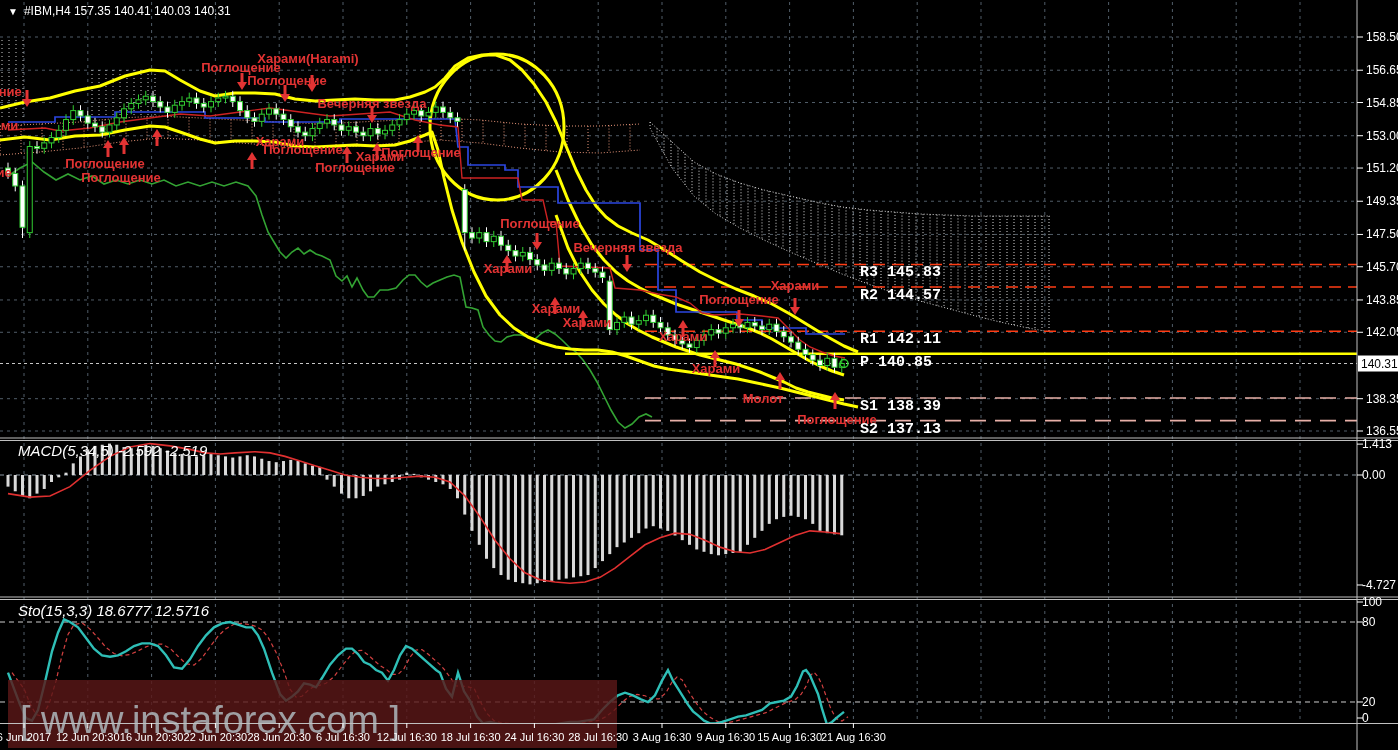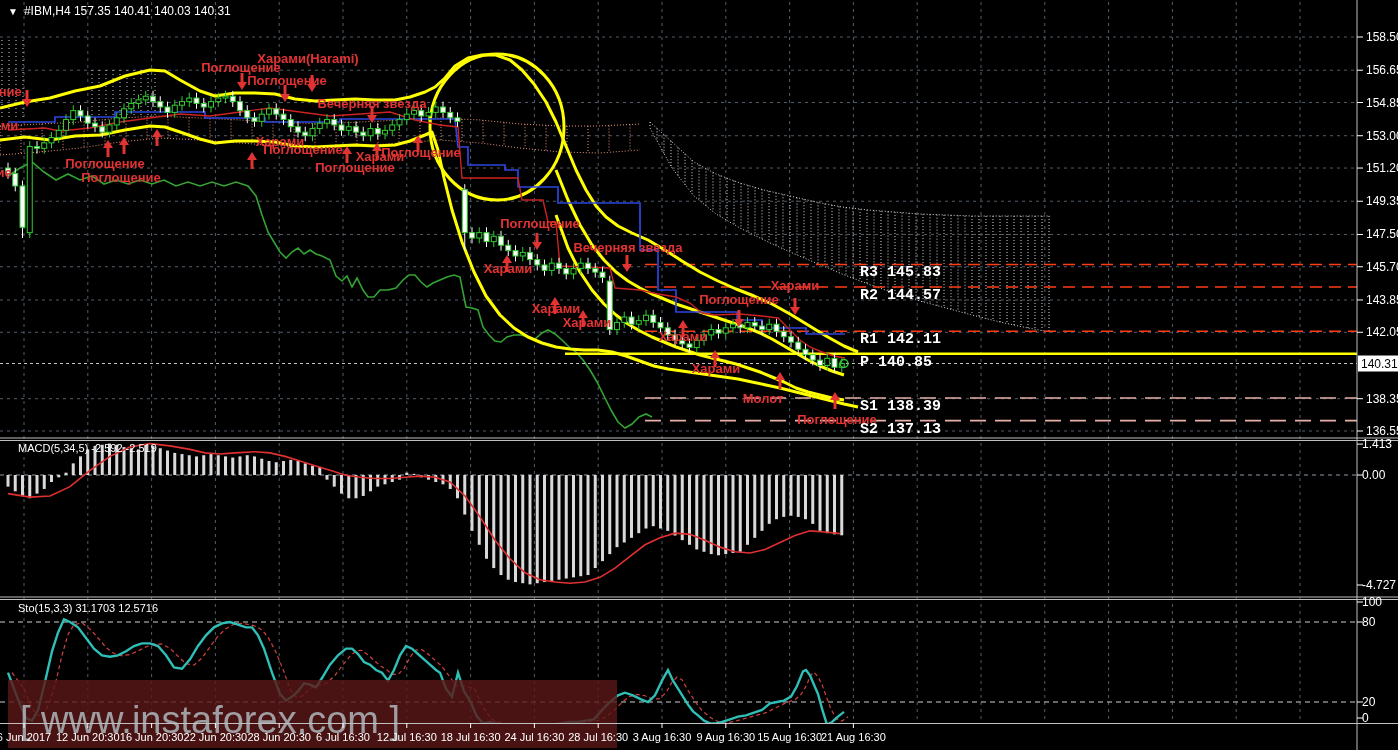--- a/index.html
+++ b/index.html
@@ -2,21 +2,21 @@
 <html><head>
 <meta charset="utf-8">
 <style>
   html,body{margin:0;padding:0;background:#000;}
   .stage{position:relative;width:1398px;height:750px;background:#000;overflow:hidden;
          font-family:"Liberation Sans", sans-serif;}
   svg{position:absolute;left:0;top:0;}
   .overlay{position:absolute;color:#fff;font-size:12px;white-space:nowrap;}
   .title-bar{left:8px;top:4px;display:flex;align-items:center;gap:6px;}
   .caret{color:#fff;font-size:10px;cursor:pointer;}
-  .ind-label{font-size:11px;color:#fff;}
+  .ind-label{font-size:15px;color:#fff;font-style:italic;}
 </style>
 </head>
 <body>
 <div class="stage">
 
 <svg id="svg" width="1398" height="750">
       <defs>
         <clipPath id="cmain">
           <rect x="0" y="0" width="1357" height="437"></rect>
         </clipPath>
@@ -712,15 +712,15 @@
         <line x1="853.4" y1="723" x2="853.4" y2="728" stroke="#fff" stroke-width="1"></line>
         <text x="853.4" y="741" fill="#fff" text-anchor="middle" font-size="11" font-family="&quot;Liberation Sans&quot;,sans-serif">21 Aug 16:30</text>
       </g>
     </svg>
 
 <div class="overlay title-bar">
   <span class="caret">▼</span>
   <span>#IBM,H4 157.35 140.41 140.03 140.31</span>
 </div>
 <div class="overlay ind-label" style="left:18px;top:442px">MACD(5,34,5) -2.592 -2.519</div>
-<div class="overlay ind-label" style="left:18px;top:602px">Sto(15,3,3) 31.1703 12.5716</div>
+<div class="overlay ind-label" style="left:18px;top:602px">Sto(15,3,3) 18.6777 12.5716</div>
 
 </div>
 
 </body></html>

